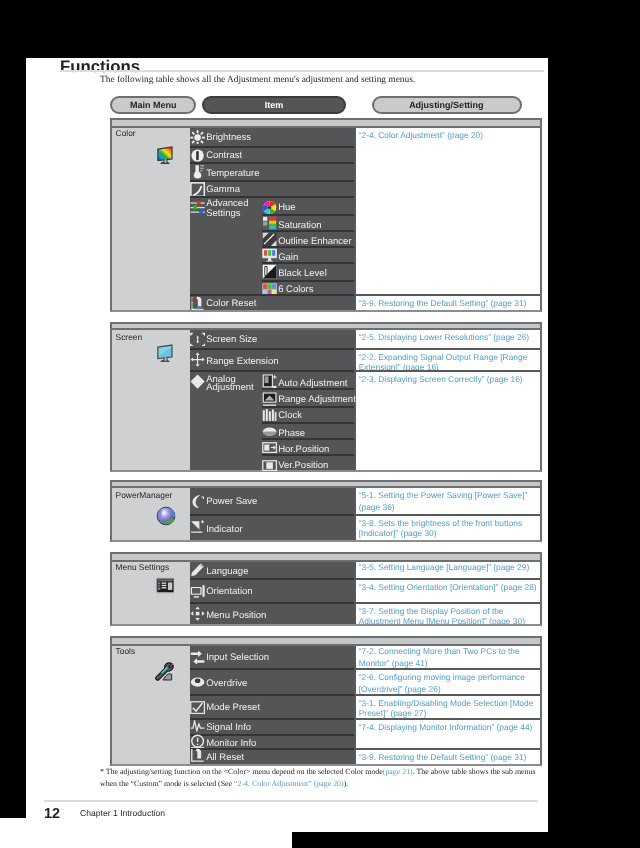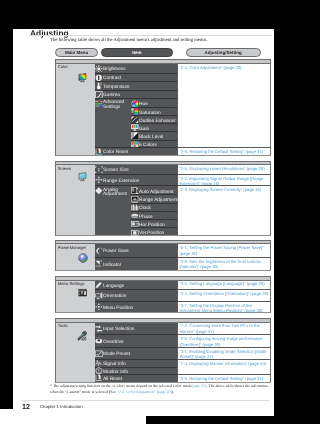--- a/index.html
+++ b/index.html
@@ -55,21 +55,21 @@
   .fpage{position:absolute;left:9px;top:2.4px;font-family:"Liberation Sans",sans-serif;
          font-weight:bold;font-size:7.2px;color:#231f20;}
   .fchap{position:absolute;left:27px;top:4.4px;font-family:"Liberation Sans",sans-serif;
          font-size:4.3px;color:#231f20;}
   svg{display:block;}
 </style>
 </head>
 <body>
 
 <div class="page">
-<div class="h1">Adjusting</div>
+<div class="h1">Functions</div>
 <div class="h1rule"></div>
 <div class="intro">The following table shows all the Adjustment menu's adjustment and setting menus.</div>
 <div class="tbl">
 <div class="hdr">
         <div class="btn light" style="left:0;width:43.2px">Main Menu</div>
         <div class="btn dark" style="left:46.2px;width:71.6px">Item</div>
         <div class="btn light" style="left:130.6px;width:75.2px">Adjusting/Setting</div>
       </div>
 <div class="sec" style="margin-bottom:4.2px">
   <div class="secbar"></div>

